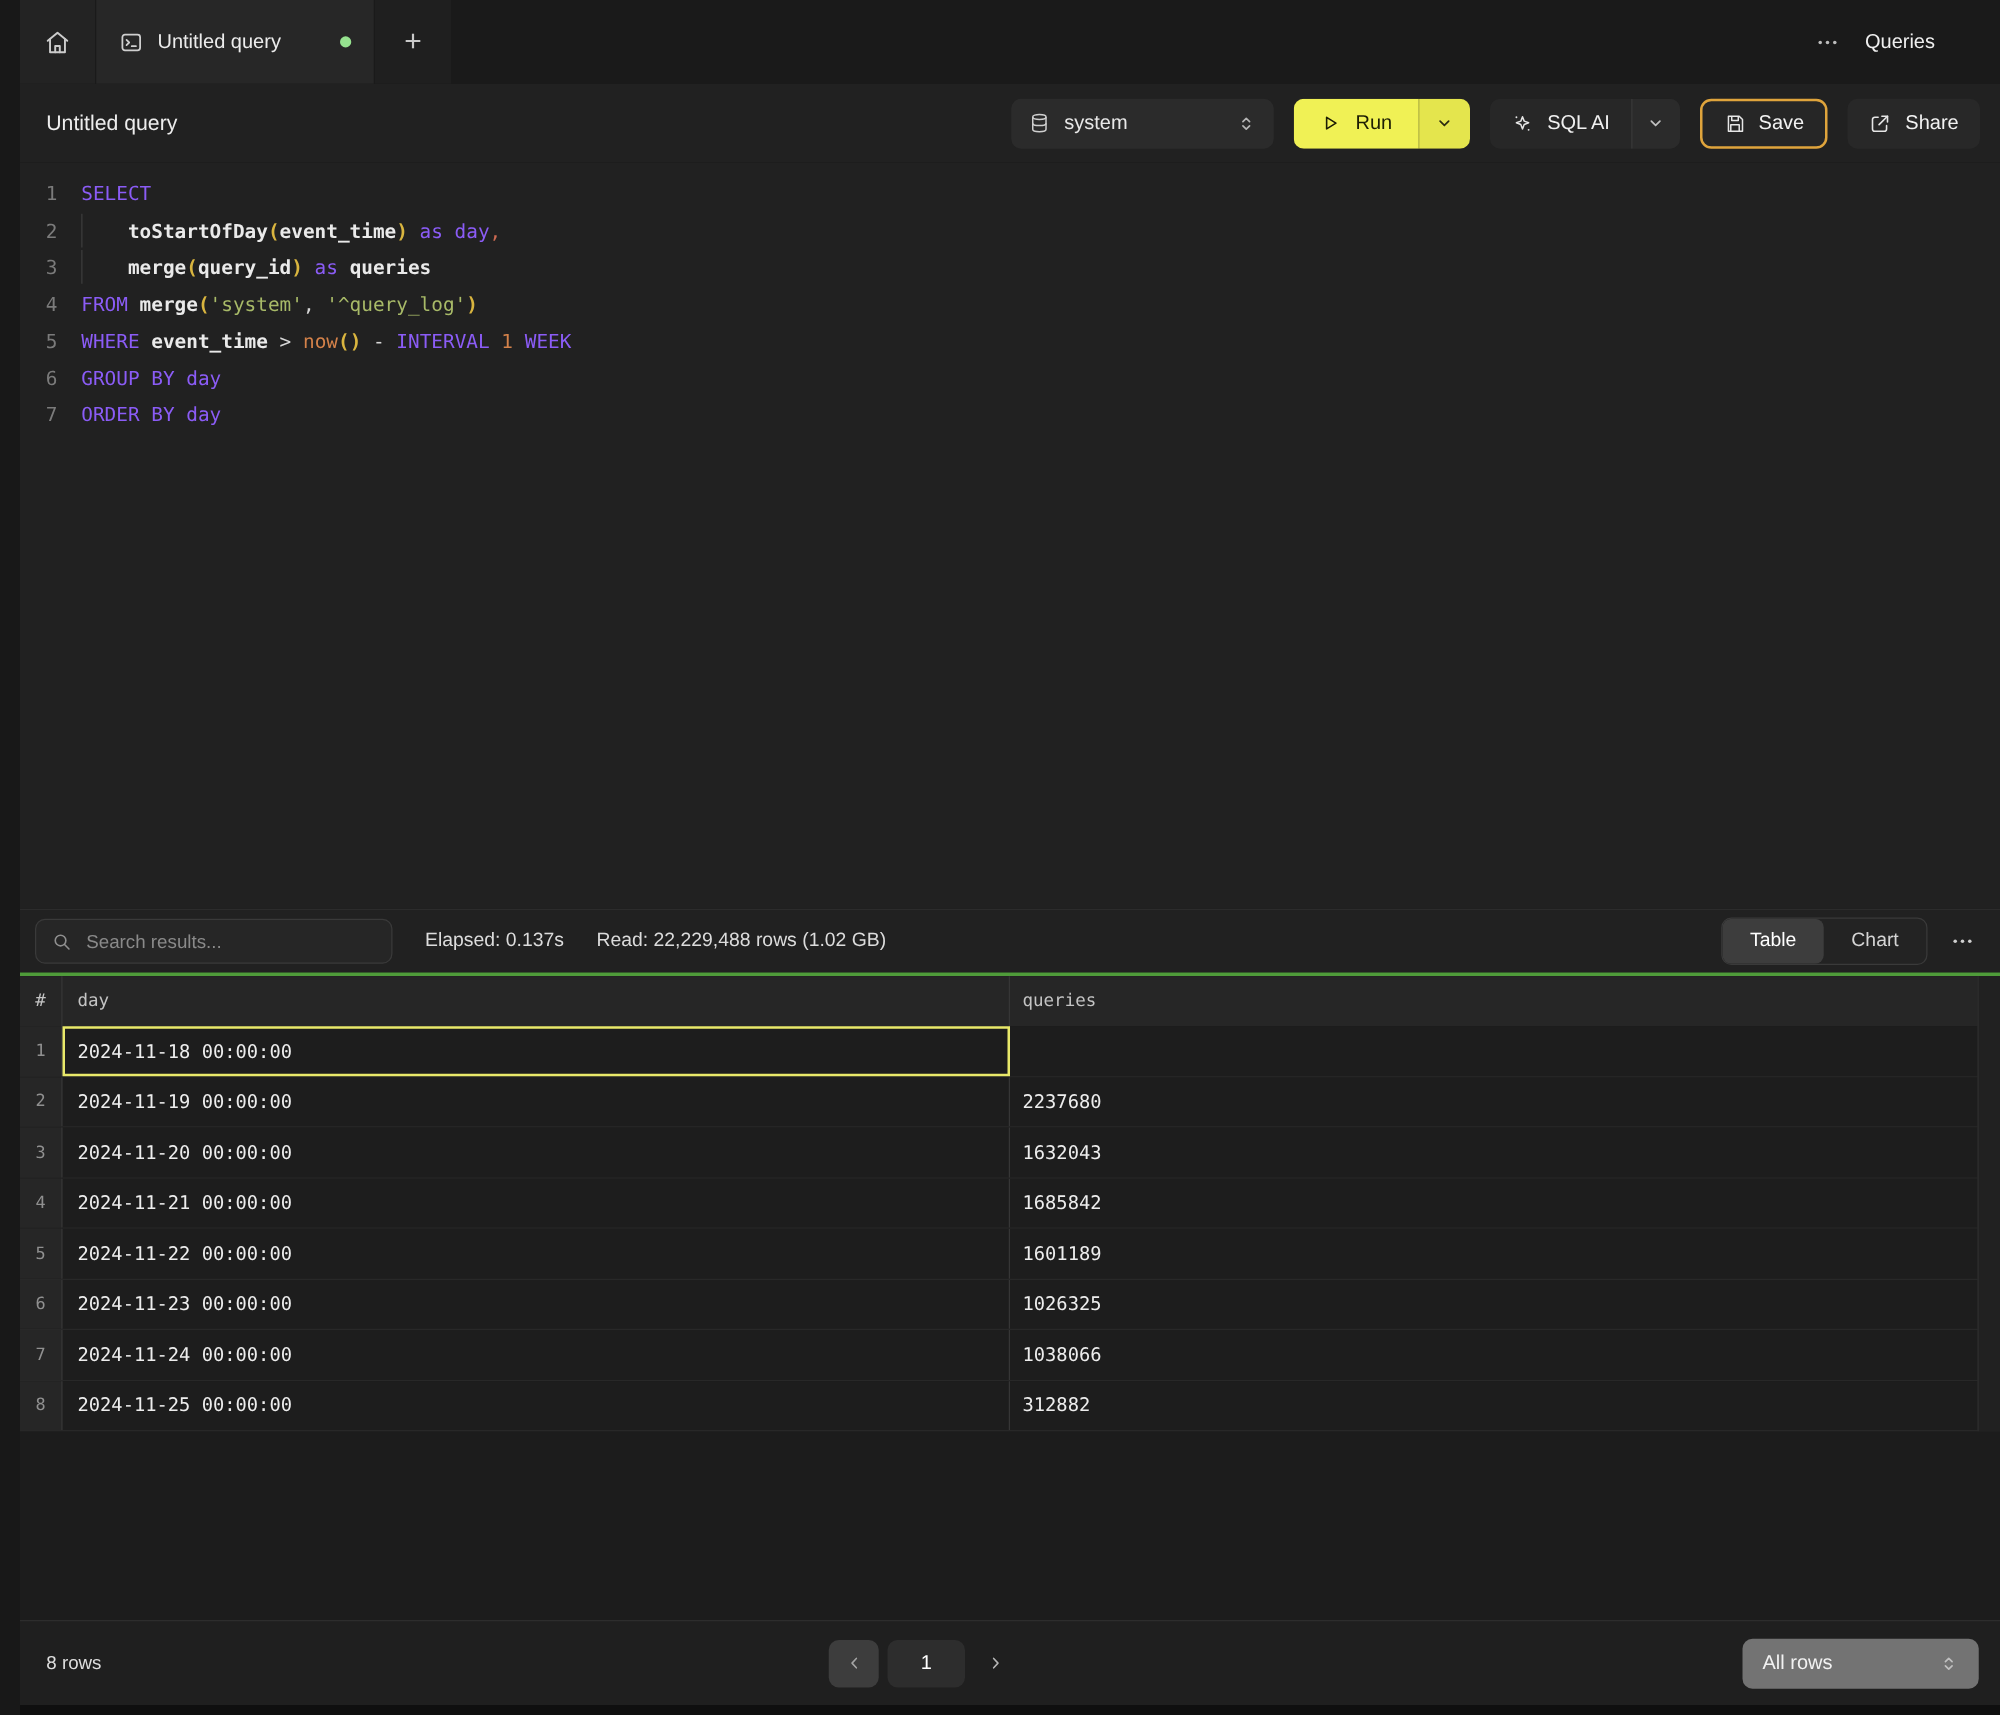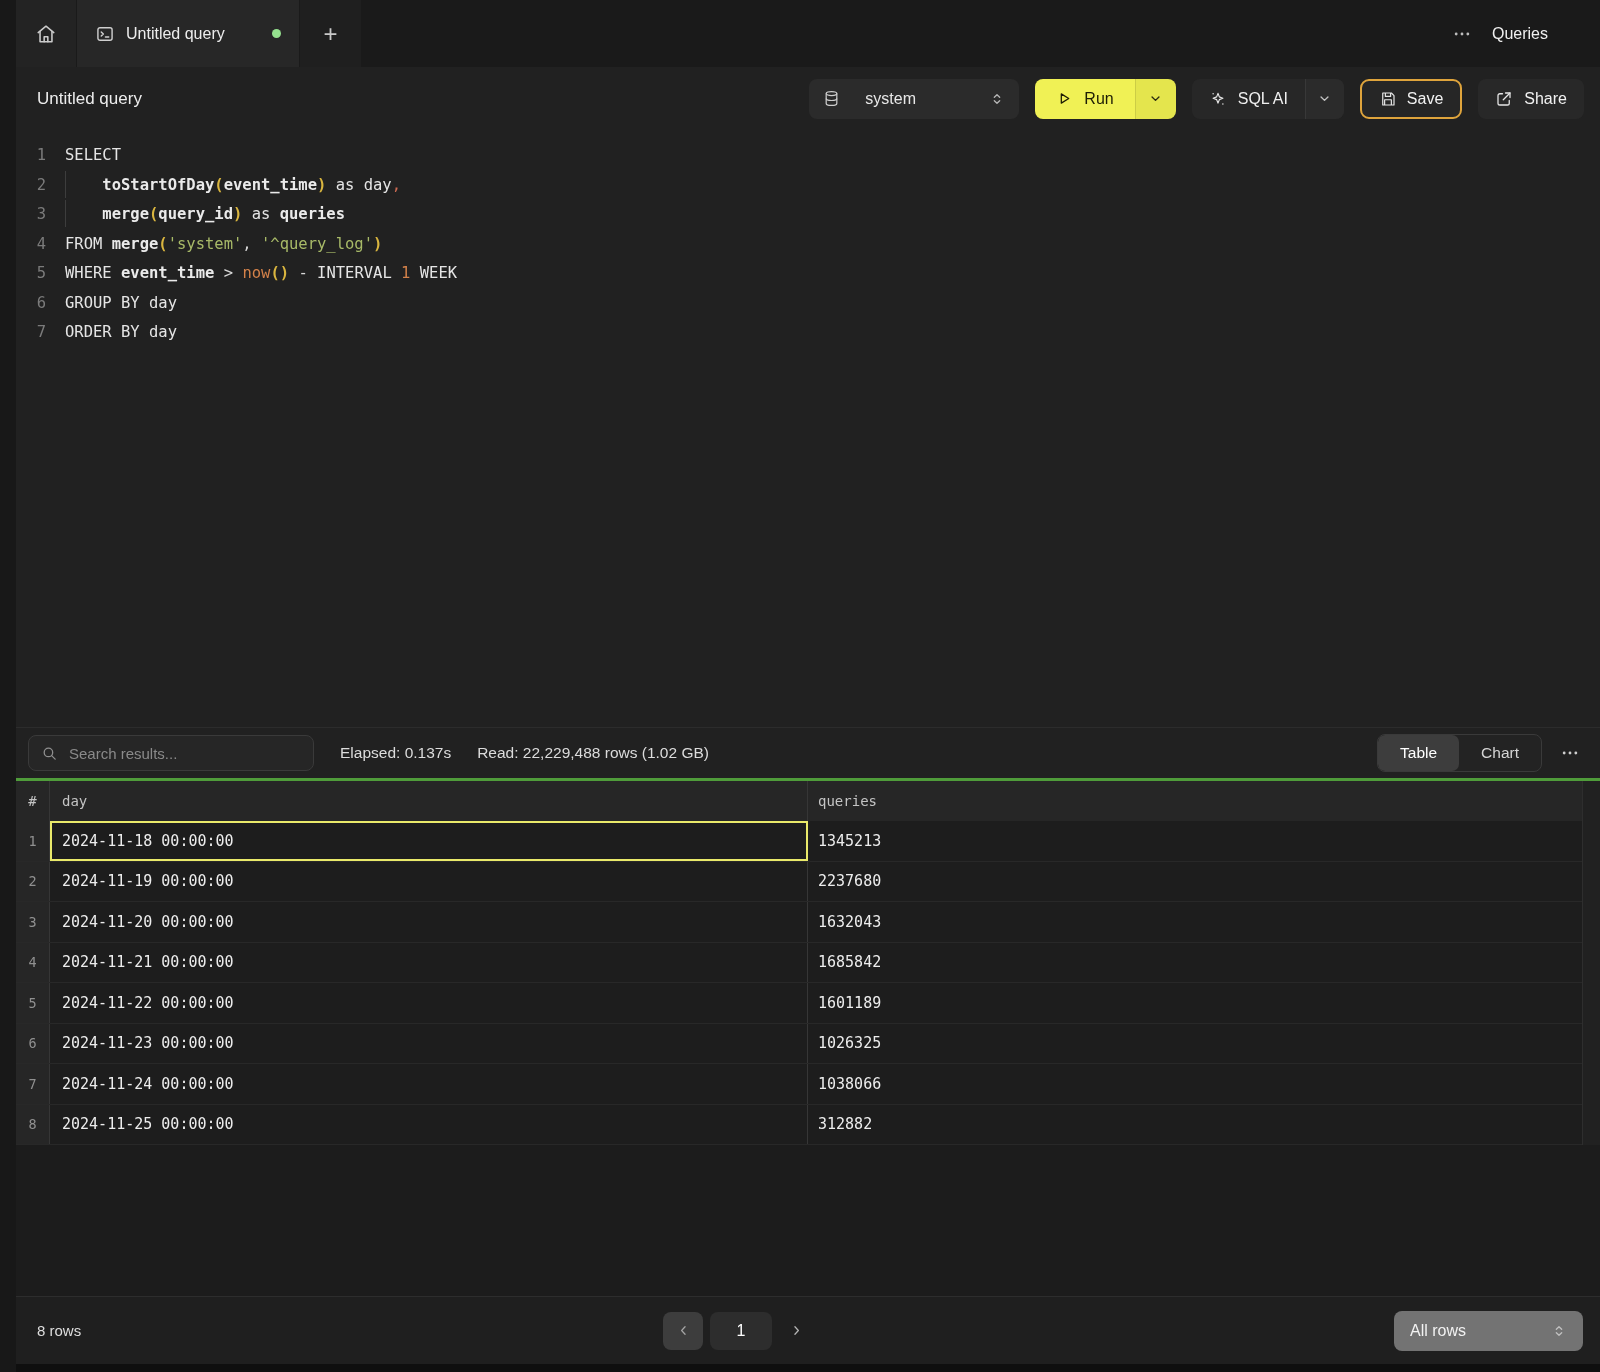--- a/index.html
+++ b/index.html
@@ -24,40 +24,40 @@
   .dot { width:9px; height:9px; border-radius:50%; background:var(--dot-green,#96e28f); margin-left:auto; }
   .newtab { width:61px; flex:none; background:#1f1f1f; margin-left:1px; display:flex; align-items:center; justify-content:center; color:#c9c9c9; font-size:24px; font-weight:300; cursor:pointer; }
   .tabbar-right { margin-left:auto; display:flex; align-items:center; gap:20px; padding-right:52px; }
   .tab-menu { color:#bdbdbd; display:flex; cursor:pointer; }
   .queries-label { font-size:16px; color:#f0f0f0; cursor:pointer; }
 
   
   .toolbar { height:63px; flex:none; background:#212121; display:flex; align-items:center; padding:0 16px 0 21px; }
   .toolbar-title { font-size:17px; color:#ededed; }
   .toolbar-actions { margin-left:auto; display:flex; align-items:center; gap:16px; }
-  .select-btn { height:40px; width:210px; background:#2b2b2b; border-radius:8px; display:flex; align-items:center; gap:25px; padding:0 14px; color:#e8e8e8; font-size:16px; cursor:pointer; }
+  .select-btn { height:40px; width:210px; background:#2b2b2b; border-radius:8px; display:flex; align-items:center; gap:11px; padding:0 14px; color:#e8e8e8; font-size:16px; cursor:pointer; }
   .select-btn .updown { margin-left:auto; color:#b5b5b5; display:flex; }
   .db-icon { color:#cfcfcf; display:flex; }
   .run-group { display:flex; height:40px; border-radius:8px; overflow:hidden; cursor:pointer; }
   .run-main { background:var(--run-yellow,#f0f155); color:#1d1d04; display:flex; align-items:center; gap:11px; padding:0 21px; font-size:16px; font-weight:500; }
   .run-caret { width:41px; background:var(--run-yellow-dark,#e4e54d); display:flex; align-items:center; justify-content:center; color:#2c2c10; border-left:1px solid rgba(0,0,0,.10); }
   .sqlai-group { display:flex; height:40px; border-radius:8px; overflow:hidden; background:#272727; cursor:pointer; }
   .sqlai-main { display:flex; align-items:center; gap:11px; padding:0 17px; color:#f0f0f0; font-size:16px; }
   .sqlai-caret { width:39px; display:flex; align-items:center; justify-content:center; color:#c0c0c0; border-left:1px solid #383838; background:#2b2b2b; }
   .save-btn { height:40px; background:#262626; border:2px solid var(--save-border,#dfa43c); border-radius:9px; display:flex; align-items:center; gap:10px; padding:0 17px; color:#f2f2f2; font-size:16px; cursor:pointer; }
   .share-btn { height:40px; background:#282828; border-radius:8px; display:flex; align-items:center; gap:11px; padding:0 17px; color:#f2f2f2; font-size:16px; cursor:pointer; margin-right:0; }
   .btn-ic { display:flex; color:#e6e6e6; }
 
   
   .editor { height:597px; flex:none; background:#212121; padding-top:11px; font-family:"DejaVu Sans Mono", monospace; font-size:15.5px; line-height:29.5px; overflow:hidden; cursor:text; }
   .code-line { display:flex; }
   .line-number { width:30px; flex:none; text-align:right; color:#7b7b7b; user-select:none; }
   .line-code { margin-left:19px; white-space:pre; }
   .indent-guide { display:inline-block; width:1px; height:27px; background:#3d3d3d; vertical-align:top; margin-right:-1px; }
-  .tk-kw { color:#e5e5e5; }
+  .tk-kw { color:#8b5cf6; }
   .tk-id { color:#eaeaea; font-weight:bold; }
   .tk-paren { color:#d9b53f; font-weight:bold; }
   .tk-str { color:#a8ba68; }
   .tk-num { color:#d4824a; }
   .tk-op { color:#d8d8d8; }
   .tk-comma { color:#cd6a52; }
   .tk-plain { color:#e0e0e0; }
 
   
   .results-bar { height:51px; flex:none; background:#212121; border-top:1px solid #2c2c2c; display:flex; align-items:center; padding:0 20px 0 12px; }
@@ -278,21 +278,20 @@
     <div class="table-wrap">
       <div class="thead">
         <div class="c-num">#</div>
         <div class="c-day">day</div>
         <div class="c-queries">queries</div>
       </div>
       <div>
           <div class="trow">
             <div class="c-num">1</div>
             <div class="c-day cell-selected">2024-11-18 00:00:00</div>
-            <div class="c-queries">1345213</div>
           </div>
           <div class="trow">
             <div class="c-num">2</div>
             <div class="c-day">2024-11-19 00:00:00</div>
             <div class="c-queries">2237680</div>
           </div>
           <div class="trow">
             <div class="c-num">3</div>
             <div class="c-day">2024-11-20 00:00:00</div>
             <div class="c-queries">1632043</div>

